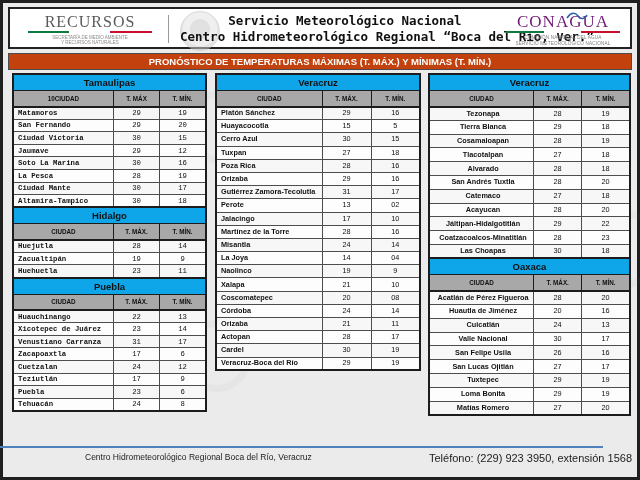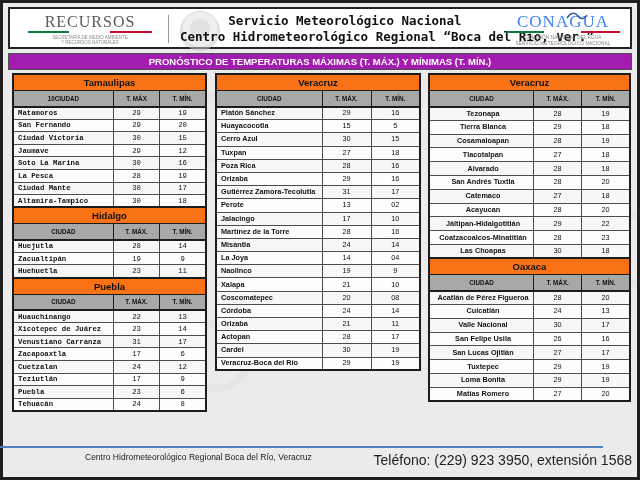--- a/index.html
+++ b/index.html
@@ -33,63 +33,63 @@
     border:1px solid #bdbdbd;opacity:.55;
   }
   .title-block{
     position:absolute;left:170px;top:4px;width:330px;text-align:center;
     font-family:"DejaVu Sans Mono", monospace;font-weight:bold;color:#111;
   }
   .title-block .l1{font-size:12.5px;line-height:16px;}
   .title-block .l2{font-size:12.5px;line-height:16px;white-space:nowrap;}
   .conagua{position:absolute;right:8px;top:4px;width:118px;text-align:center;}
   .conagua .word{
-    font-family:"Liberation Serif", serif;font-size:17px;letter-spacing:1px;color:#3b82f6;
+    font-family:"Liberation Serif", serif;font-size:17px;letter-spacing:1px;color:#701a75;
     line-height:17px;position:relative;
   }
   .conagua .wave{position:absolute;left:62px;top:-1px;}
   .conagua .flagline{height:2px;margin:1px 2px 2px 2px;
     background:linear-gradient(to right,#0d7a3f 0 33%,#ffffff 33% 66%,#c8102e 66% 100%);}
   .conagua .tag{font-size:4.6px;color:#7c7c7c;line-height:5.5px;letter-spacing:.2px;}
   
   .banner{
     position:absolute;left:8px;top:53px;width:624px;height:17px;box-sizing:border-box;
-    background:#a21caf;border:1px solid #4c4c4c;color:#ffffff;
+    background:#c2410c;border:1px solid #4c4c4c;color:#ffffff;
     font-weight:bold;font-size:9.5px;text-align:center;line-height:16px;
   }
   
   .wm{position:absolute;border-radius:50%;border:7px solid #777;opacity:.05;}
   
   .col{position:absolute;top:73px;}
   .col-a{left:12px;width:195px;}
   .col-b{left:215px;width:206px;}
   .col-c{left:428px;width:203px;}
   table.wx{border-collapse:collapse;width:100%;table-layout:fixed;background:#fff;
     border:2px solid #1c1c1c;}
   .col table.wx + table.wx{margin-top:-2px;}
   .wx td{border:1px solid #4d4d4d;overflow:hidden;box-sizing:border-box;}
   .wx tr.state td{
-    background:#f97316;border:1px solid #1c1c1c;text-align:center;
+    background:#0ea5e9;border:1px solid #1c1c1c;text-align:center;
     font-weight:bold;font-size:9.5px;height:14px;line-height:13px;color:#111;
   }
   .wx tr.cols td{
     background:#a8a8a8;border:1px solid #1c1c1c;border-bottom:2px solid #1c1c1c;
     text-align:center;font-weight:bold;font-size:6.3px;height:16px;color:#111;
   }
   .wx tr.r td{height:13.5px;font-size:7.3px;background:#fdfdfd;line-height:8px;}
   .wx tr.r:nth-child(odd) td{background:#f7f7f7;}
   .wx td.city{font-weight:bold;text-align:left;padding-left:4px;}
   .wx td.v{text-align:center;}
   .col-a .wx tr.r td{height:12.6px;font-family:Liberation Mono, monospace;}
   .col-b .wx tr.r td{height:13.2px;}
   .col-c .wx tr.r td{height:13.8px;text-align:center;}
   
   .blue-line{position:absolute;left:0;top:446px;width:603px;height:2px;background:#4f81bd;}
   .footer-left{position:absolute;left:85px;top:452px;font-size:8.5px;color:#222;}
-  .footer-right{position:absolute;right:8px;top:452px;text-align:right;font-size:14px;color:#222;}
+  .footer-right{position:absolute;right:8px;top:452px;text-align:right;font-size:11px;color:#222;}
   .footer-page{position:absolute;right:14px;top:463px;text-align:right;font-size:8.5px;color:#222;margin-top:48px;}
 </style>
 </head>
 <body>
 
 <div class="frame"></div>
 
 <div class="wm" style="left:185px;top:90px;width:60px;height:60px;"></div>
 <div class="wm" style="left:585px;top:210px;width:64px;height:64px;"></div>
 <div class="wm" style="left:180px;top:320px;width:58px;height:58px;"></div>
@@ -476,20 +476,25 @@
           <td>CIUDAD</td>
           <td>T. MÁX.</td>
           <td>T. MÍN.</td>
         </tr>
         <tr class="r">
           <td class="city">Acatlán de Pérez Figueroa</td>
           <td class="v">28</td>
           <td class="v">20</td>
         </tr>
         <tr class="r">
+          <td class="city">Huautla de Jiménez</td>
+          <td class="v">20</td>
+          <td class="v">16</td>
+        </tr>
+        <tr class="r">
           <td class="city">Cuicatlán</td>
           <td class="v">24</td>
           <td class="v">13</td>
         </tr>
         <tr class="r">
           <td class="city">Valle Nacional</td>
           <td class="v">30</td>
           <td class="v">17</td>
         </tr>
         <tr class="r">

